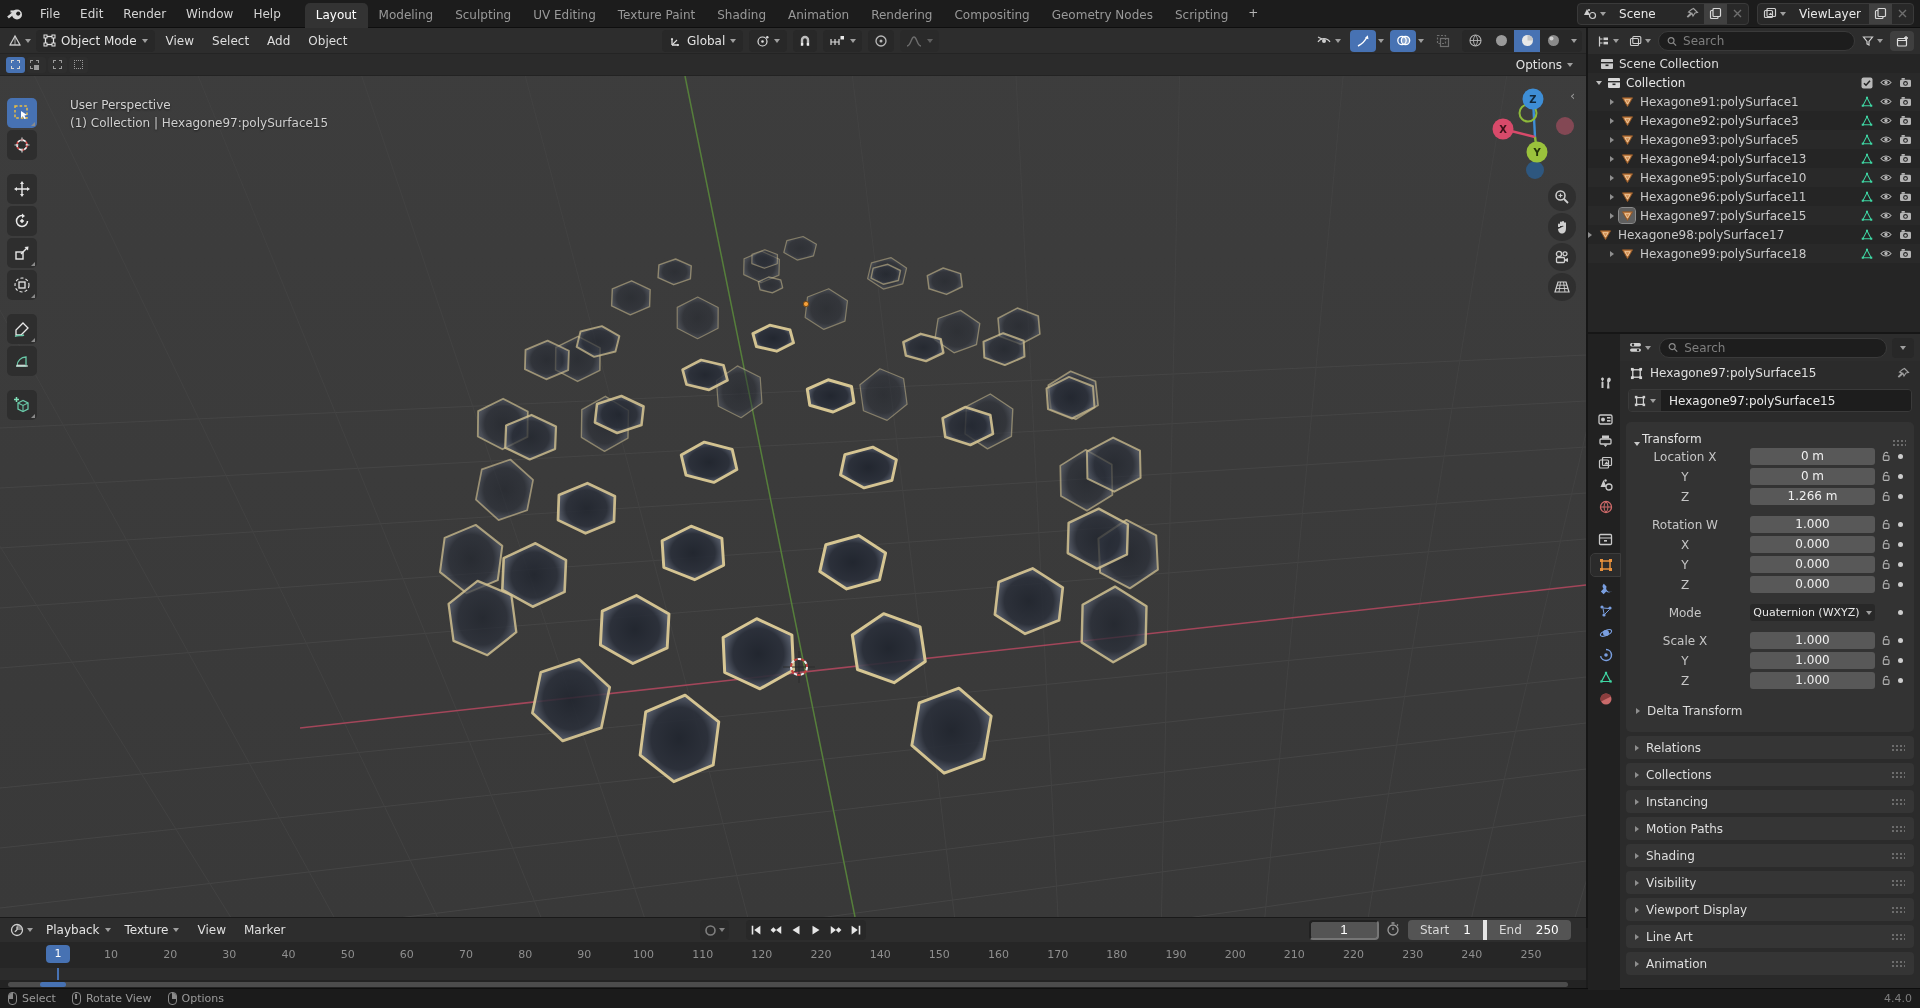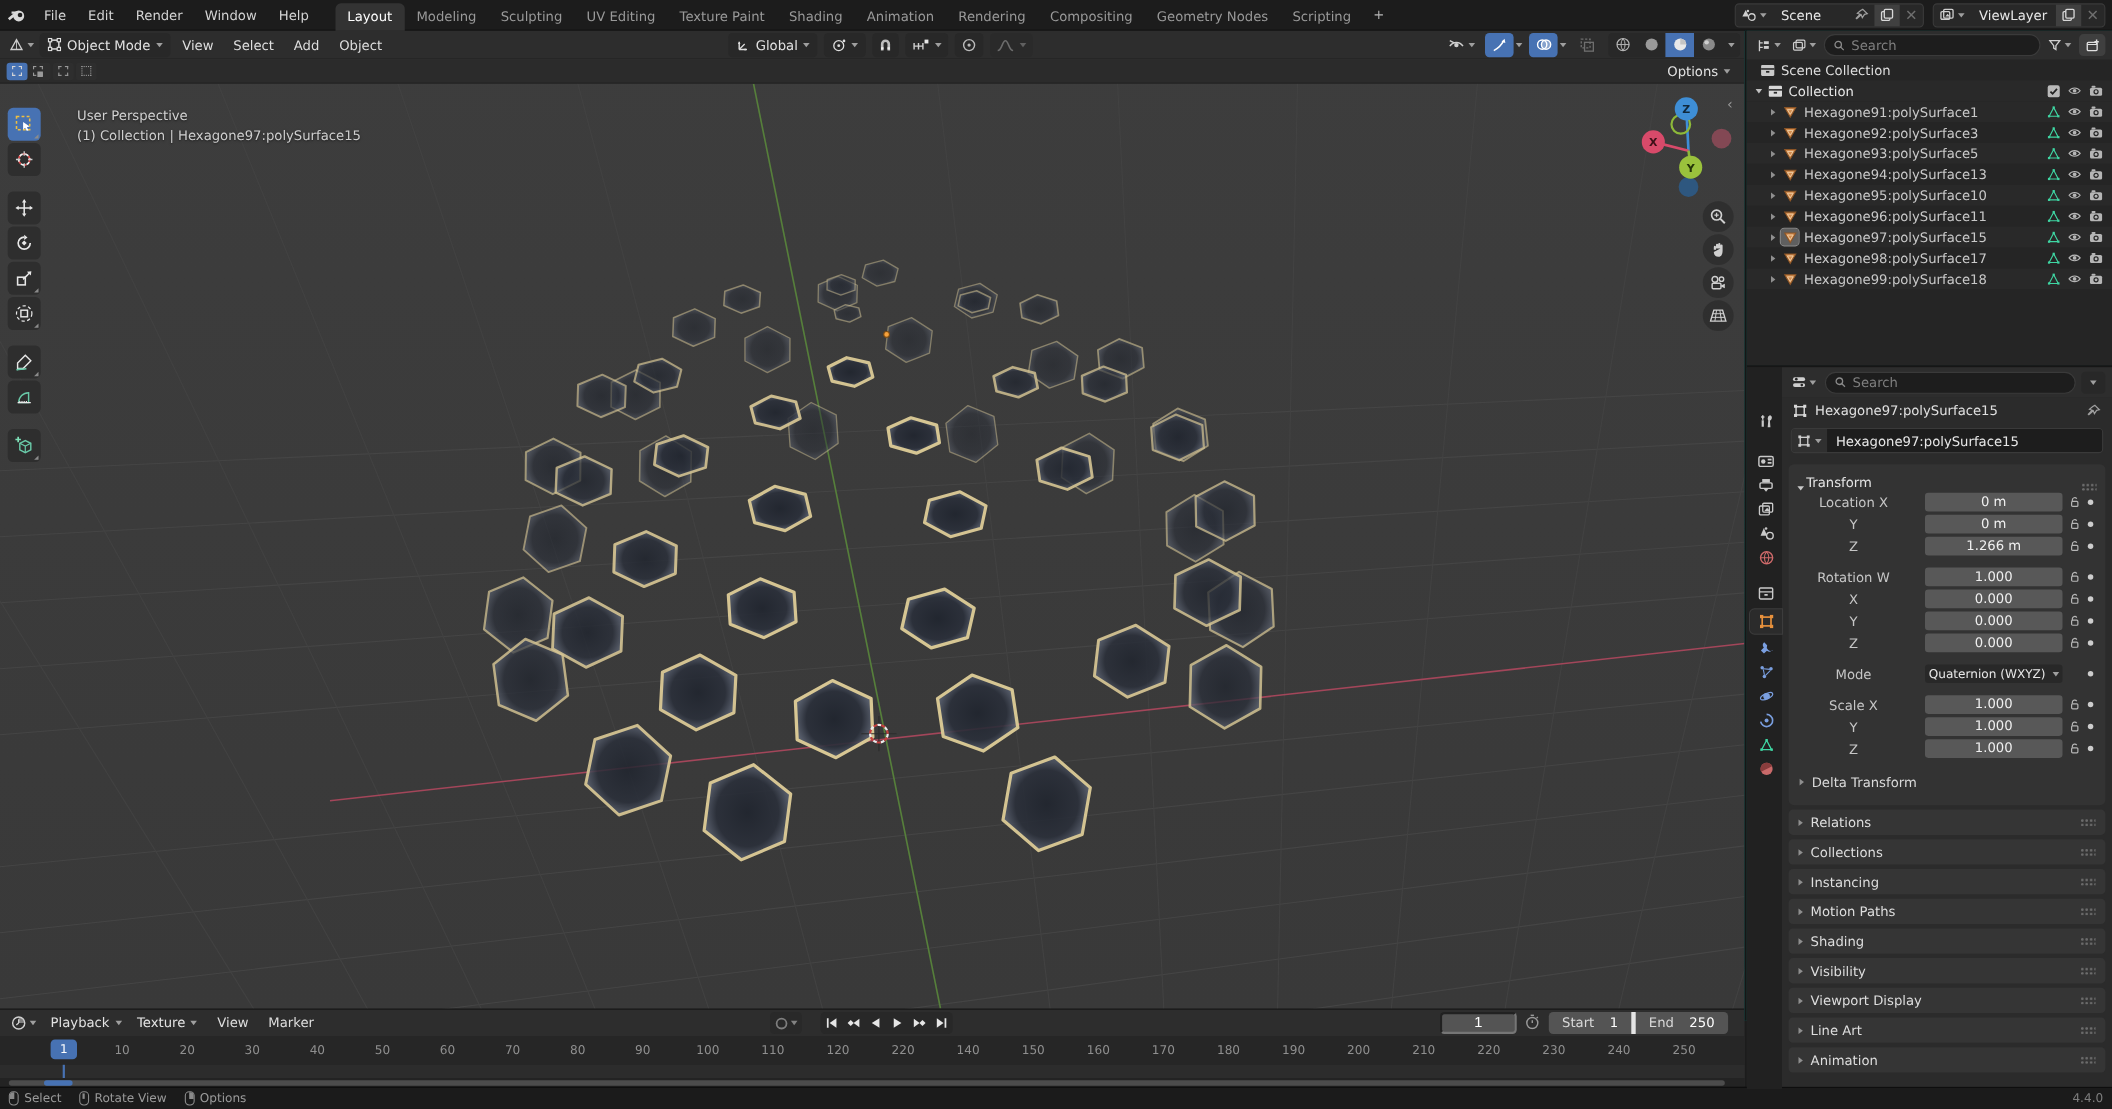--- a/index.html
+++ b/index.html
@@ -109,21 +109,21 @@
   .mouse { width:9px; height:13px; border:1px solid #8a8a8a; border-radius:4px; position:relative; }
   .mouse.lmb::before { content:''; position:absolute; left:0; top:0; width:4px; height:6px;
     background:#8a8a8a; border-radius:3px 0 0 0; }
   .mouse.mmb::before { content:''; position:absolute; left:2.5px; top:1px; width:2px; height:5px; background:#8a8a8a; }
   .mouse.rmb::before { content:''; position:absolute; right:0; top:0; width:4px; height:6px;
     background:#8a8a8a; border-radius:0 3px 0 0; }
   #version { margin-left:auto; color:#7d7d7d; }
 
   
   #rightcol { position:absolute; left:1586px; top:28px; width:334px; height:900px;
-    border-left:2px solid #161616; background:#0f766e; }
+    border-left:2px solid #161616; background:#4c1d95; }
   
   #outliner { position:absolute; left:0; top:0; width:332px; height:304px; background:#252525; }
   #ol-header { display:flex; align-items:center; gap:4px; padding:3px 6px; height:26px; background:#2d2d2d; }
   .search { flex:1; display:flex; align-items:center; gap:6px; background:#1d1d1d; border:1px solid #3a3a3a;
     border-radius:11px; height:20px; padding:0 8px; }
   .search input { background:transparent; border:0; outline:none; color:#bbb; width:100%;
     font-family:inherit; font-size:12px; }
   .search input::placeholder { color:#7f7f7f; }
   .ol-row { position:relative; display:flex; align-items:center; height:19px; gap:5px; color:#c9c9c9; }
   .ol-row.alt { background:#292929; }
@@ -1030,21 +1030,21 @@
               </svg>
               <svg width="13" height="11" viewBox="0 0 14 12">
                 <rect x="1" y="3" width="12" height="8" rx="1.5" fill="#b5b5b5"></rect>
                 <circle cx="7" cy="7" r="2.6" fill="#252525"></circle>
                 <circle cx="7" cy="7" r="1.4" fill="#b5b5b5"></circle>
                 <rect x="2.5" y="1" width="4" height="2" rx="1" fill="#b5b5b5"></rect>
               </svg>
             </span>
           </div>
 
-          <div class="ol-row item" style="padding-left:22px">
+          <div class="ol-row item" style="">
             <i class="cr"></i>
             <span class="obj-icon-box">
               <svg width="13" height="12" viewBox="0 0 14 13">
                 <path d="M1.5 2h11L7 11.5z" fill="#d28b4d" stroke="#8a5426" stroke-width="1"></path>
                 <path d="M4.2 4h5.6L7 8.6z" fill="none" stroke="#f0d0a8" stroke-width="0.9"></path>
               </svg>
             </span>
             <span>Hexagone98:polySurface17</span>
             <span class="ol-right">
               <svg width="12" height="12" viewBox="0 0 13 13">

